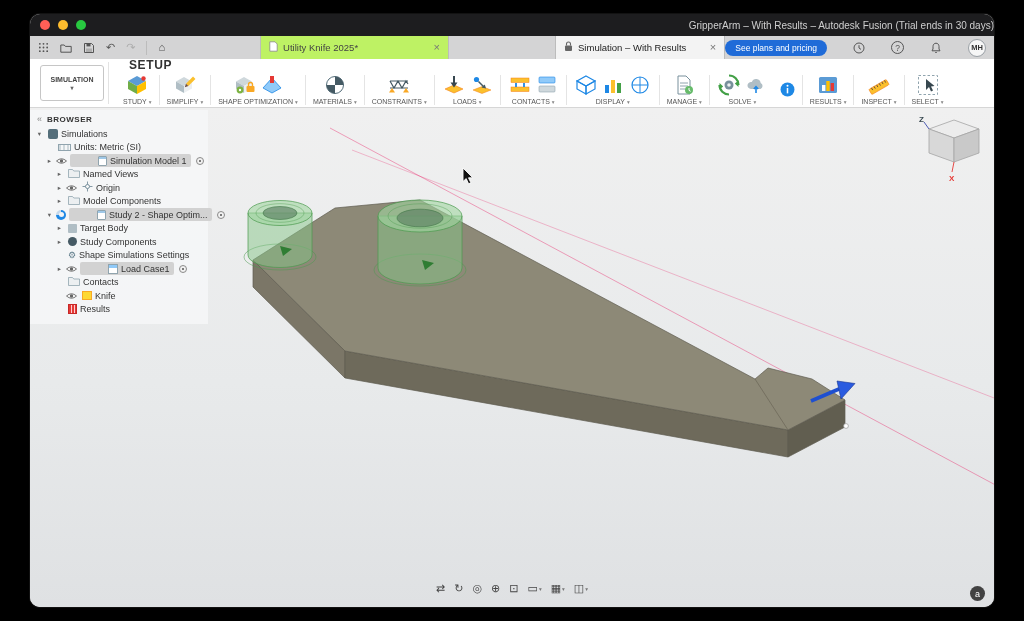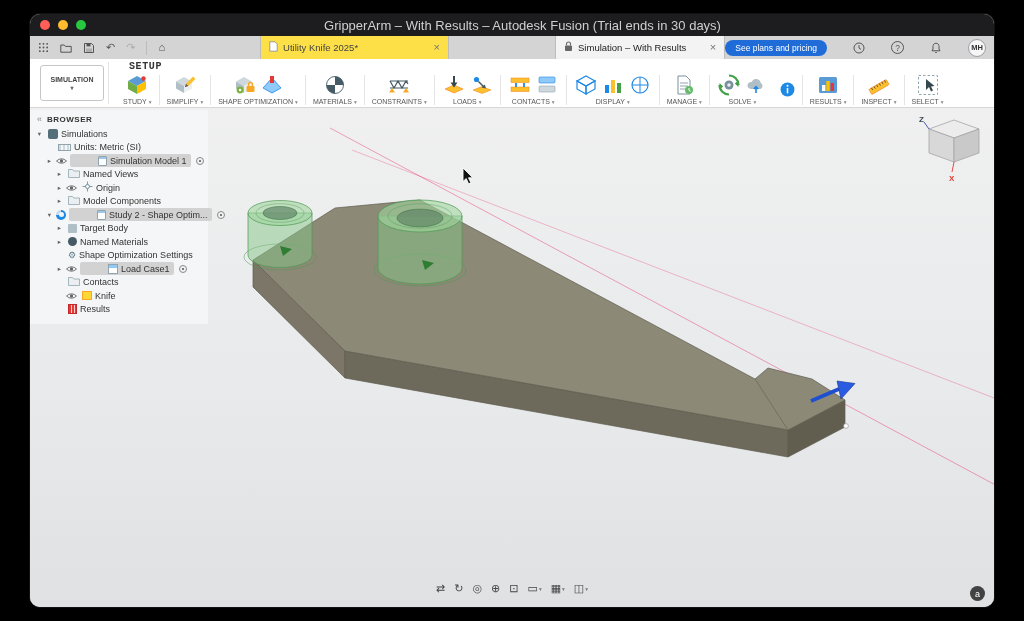--- a/index.html
+++ b/index.html
@@ -6,51 +6,51 @@
   body { width:1024px; height:621px; background:#000; font-family:"Liberation Sans", sans-serif; overflow:hidden; }
   .screen { position:relative; width:1024px; height:621px; background:#000; }
   .mac-window { position:absolute; left:30px; top:14px; width:964px; height:593px; border-radius:10px;
     overflow:hidden; background:#e8e8e8; display:flex; flex-direction:column; box-shadow:0 0 0 1px rgba(255,255,255,0.07); }
 
   
   .titlebar { height:22px; background:#1d1d1f; position:relative; display:flex; align-items:center; flex:0 0 auto; }
   .traffic { position:absolute; left:10px; display:flex; gap:8px; }
   .tl { width:10px; height:10px; border-radius:50%; display:inline-block; }
   .tl.red{background:#ff5f57}.tl.yellow{background:#febc2e}.tl.green{background:#28c840}
-  .wtitle { width:100%; text-align:center; color:#cfcfcf; font-size:13px;margin-left:21px; }
+  .wtitle { width:100%; text-align:right; color:#cfcfcf; font-size:10px;margin-left:21px; }
 
   
   .tabbar { height:23px; background:#d4d4d5; display:flex; align-items:center; padding:0 8px; flex:0 0 auto; }
   .tb-icons { display:flex; align-items:center; gap:11px; color:#555; }
   .tb-ic { display:flex; align-items:center; font-size:11px; line-height:1; color:#555; background:none; border:none; }
   .tb-ic.dim { color:#adadad; }
   .tb-vsep { width:1px; height:14px; background:#bcbcbc; }
   .doc-tab { height:23px; display:flex; align-items:center; gap:5px; padding:0 8px; font-size:9.5px; color:#444;
-    background:#fde047; border-left:1px solid #bcbcbc; border-right:1px solid #bcbcbc; width:228px; }
+    background:#bef264; border-left:1px solid #bcbcbc; border-right:1px solid #bcbcbc; width:228px; }
   .doc-tab.first { margin-left:95px; }
   .doc-tab.active { background:#f3f3f3; color:#222; width:205px; margin-left:106px; }
   .doc-tab .tab-label { white-space:nowrap; overflow:hidden; text-overflow:ellipsis; }
   .tab-close { margin-left:auto; color:#777; font-size:11px; line-height:1; background:none; border:none; }
   .tb-right { margin-left:auto; display:flex; align-items:center; gap:26px; }
   .plans-btn { background:#1f6bd8; color:#fff; font-size:8.5px; padding:3px 10px; border-radius:10px; border:none; white-space:nowrap; }
   .help-circle { width:13px; height:13px; border:1.2px solid #555; border-radius:50%; color:#555; font-size:8.5px;
     display:flex; align-items:center; justify-content:center; background:none; }
   .avatar { width:18px; height:18px; border-radius:50%; background:#f6f6f6; border:1px solid #9aa0a6; color:#333;
     font-size:7.5px; font-weight:bold; display:flex; align-items:center; justify-content:center; }
 
   
   .ribbon { height:49px; background:#fff; border-bottom:1px solid #d6d6d6; display:flex; padding-left:10px; flex:0 0 auto; }
   .ws-box { align-self:center; width:64px; height:36px; border:1px solid #c6c6c6; border-radius:3px; background:#fff;
     display:flex; flex-direction:column; align-items:center; justify-content:center; gap:1px;
     font-size:7px; font-weight:bold; color:#444; }
   .ws-caret { font-size:6px; color:#666; }
   .rib-sep-tall { width:1px; background:#e3e3e3; height:42px; align-self:center; margin:0 4px; }
   .ribbon-main { display:flex; flex-direction:column; flex:1; min-width:0; }
   .ribbon-tabs { height:13px; display:flex; align-items:flex-end; padding-left:16px; }
-  .ribbon-tab { font-size:10px; font-weight:bold; color:#333; letter-spacing:.6px;font-family:Liberation Mono, monospace; }
+  .ribbon-tab { font-size:12px; font-weight:bold; color:#333; letter-spacing:.6px; }
   .groups-row { display:flex; align-items:flex-start; height:35px; padding-left:4px; }
   .tgroup { display:flex; flex-direction:column; align-items:center; padding:1px 6px 0; }
   .gicons { display:flex; gap:3px; height:24px; align-items:center; }
   .tbtn { width:24px; height:24px; border:none; background:transparent; padding:1px; }
   .tbtn svg { width:100%; height:100%; display:block; }
   .glabel { margin-top:1px; font-size:7px; color:#555; white-space:nowrap; display:flex; align-items:center; gap:2px; background:none; border:none; }
   .glabel .caret { font-size:5.5px; color:#888; }
   .tsep { width:1px; background:#e4e4e4; height:30px; align-self:center; margin:0 1px; }
   .info-btn { width:17px; height:17px; align-self:center; margin:0 5px; border:none; background:transparent; padding:0; }
   .info-btn svg { width:100%; height:100%; display:block; }
@@ -611,29 +611,29 @@
             <span class="chip">
                 <span class="ni body"></span>
                 <span class="tlabel">Target Body</span>
               </span>
           </div>
 
           <div class="trow lvl2">
             <button class="exp">▸</button>
             <span class="chip">
                 <span class="ni matdark"></span>
-                <span class="tlabel">Named Materials</span>
+                <span class="tlabel">Study Components</span>
               </span>
           </div>
 
           <div class="trow lvl2">
             <span class="exp"></span>
             <span class="chip">
                 <span class="ni gearglyph">⚙</span>
-                <span class="tlabel">Shape Optimization Settings</span>
+                <span class="tlabel">Shape Simulations Settings</span>
               </span>
           </div>
 
           <div class="trow lvl2 selected">
             <button class="exp">▸</button>
             <button class="eye">
                 <svg width="11" height="8" viewBox="0 0 11 8">
                   <path d="M0.5 4 Q5.5 -0.5 10.5 4 Q5.5 8.5 0.5 4 Z" fill="#fdfdfd" stroke="#666" stroke-width="0.9"></path>
                   <circle cx="5.5" cy="4" r="1.7" fill="#666"></circle>
                 </svg>

